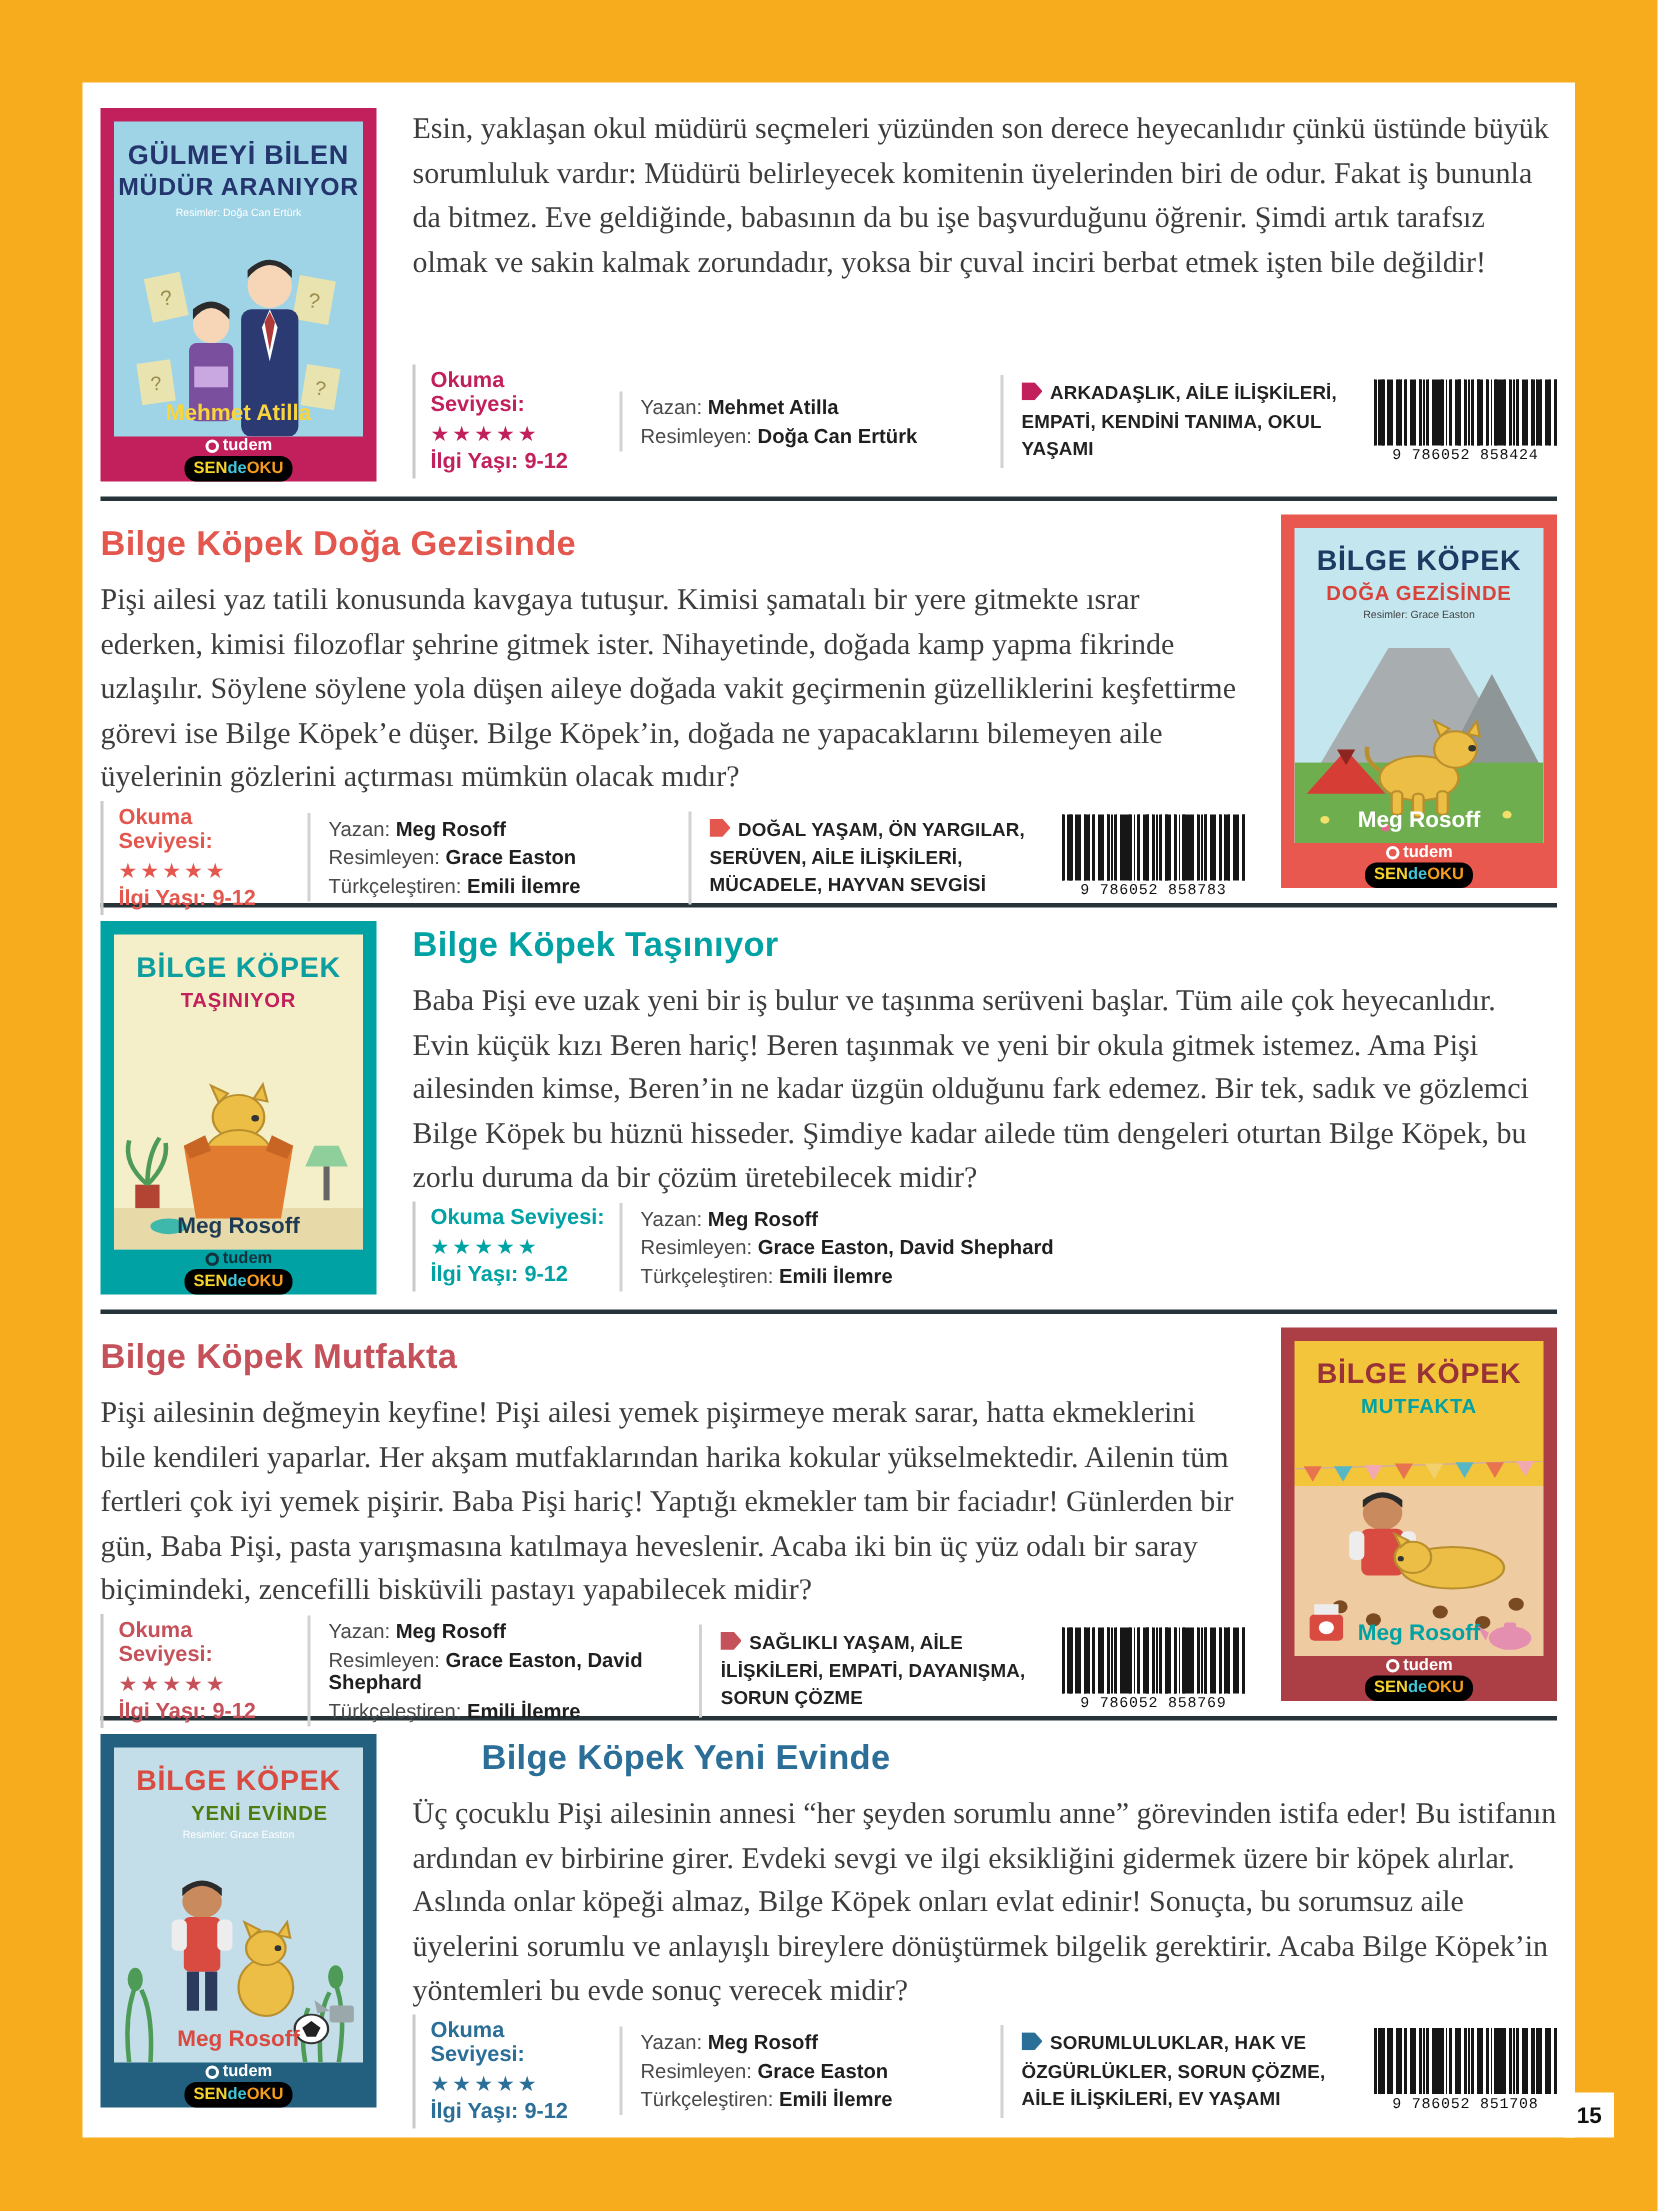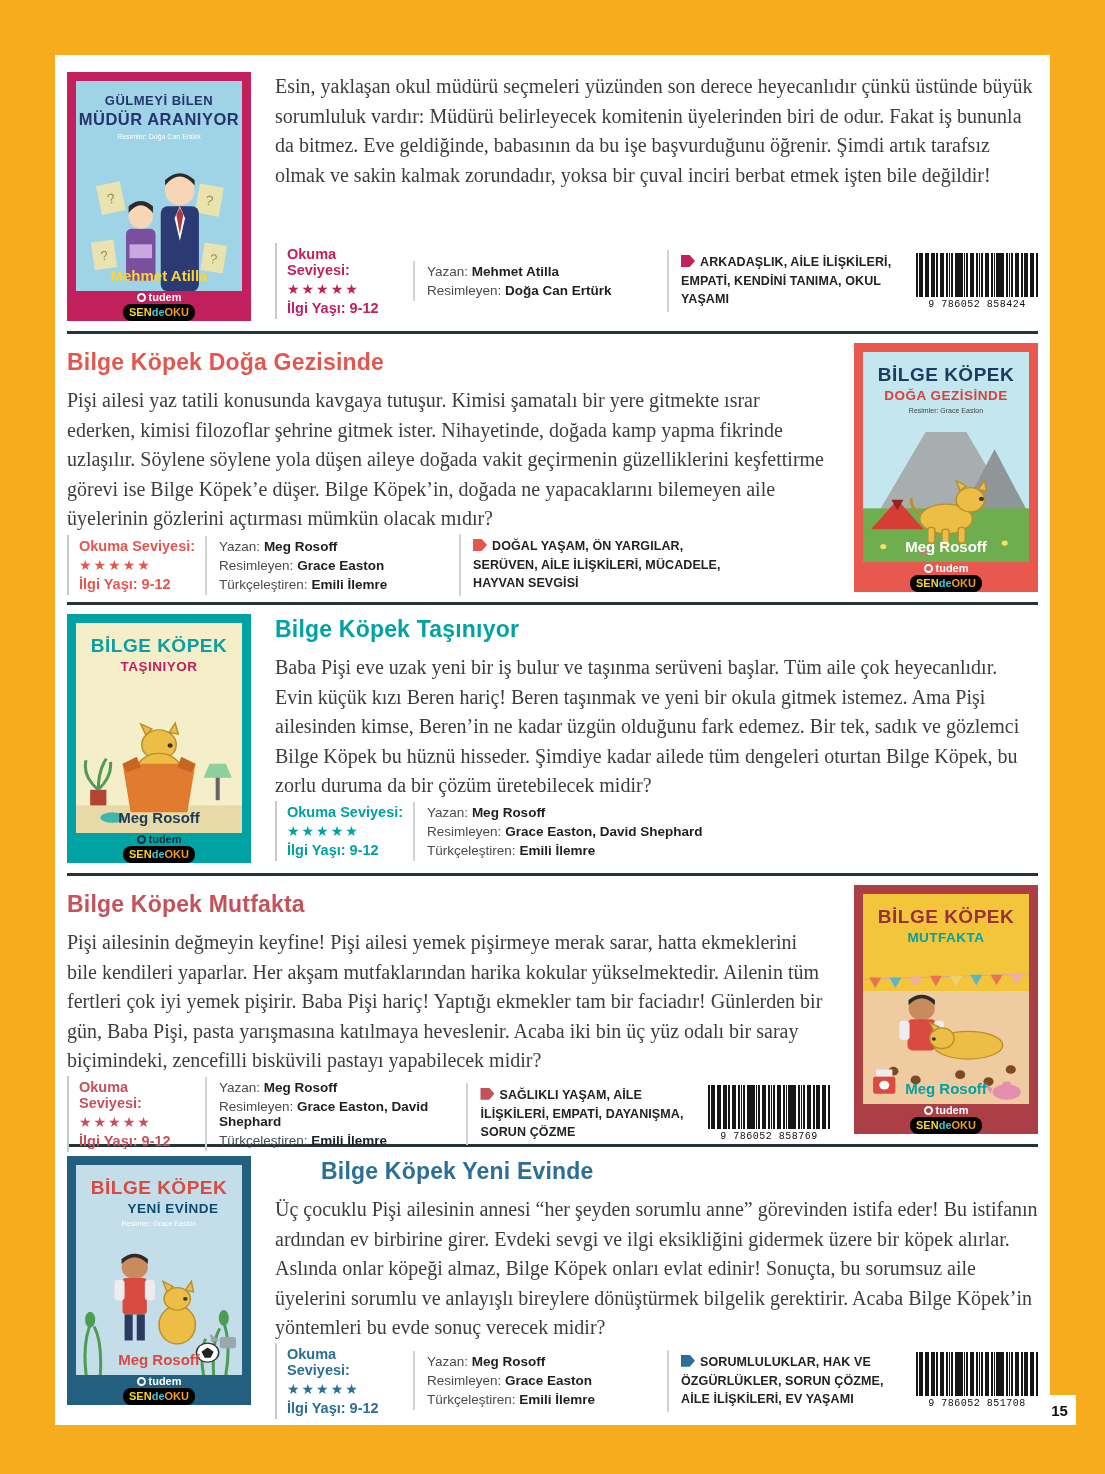--- a/index.html
+++ b/index.html
@@ -45,29 +45,29 @@
   .cov-t1{font-weight:bold;font-size:19px;letter-spacing:.5px;padding-top:12px;position:relative;z-index:2;}
   .cov-t2{font-weight:bold;font-size:13.5px;letter-spacing:.5px;margin-top:2px;position:relative;z-index:2;}
   .cov-sub{font-size:7px;margin-top:4px;position:relative;z-index:2;}
   .cov-art{position:absolute;left:0;bottom:0;width:100%;height:62%;z-index:1;}
   .cov-author{position:absolute;bottom:7px;width:100%;font-weight:bold;font-size:15px;z-index:3;}
   .cov-foot{height:30px;display:flex;align-items:center;justify-content:space-between;padding:0 3px;flex-direction:column;}
   .cov-pub{font-size:11px;font-weight:bold;display:flex;align-items:center;gap:3px;}
   .pub-dot{display:inline-block;width:9px;height:9px;border:2px solid currentColor;border-radius:50%;box-sizing:border-box;}
   .cov-badge{background:#000000;border-radius:8px;padding:2px 6px 3px;font-size:11px;font-weight:bold;white-space:nowrap;}
   .bdg-sen{color:#F6D32B;} .bdg-de{color:#3FC6D8;} .bdg-oku{color:#F49B1F;}
-  .c1{background:#C2205C;} .c1 .cov-in{background:#9FD4E6;} .c1 .cov-t1,.c1 .cov-t2{color:#24356E;font-size:13px;}
+  .c1{background:#C2205C;} .c1 .cov-in{background:#9FD4E6;} .c1 .cov-t1,.c1 .cov-t2{color:#24356E;font-size:18px;}
   .c1 .cov-t2{font-size:16.5px;} .c1 .cov-sub{color:#fff;} .c1 .cov-author{color:#F9D43A;} .c1 .cov-pub{color:#fff;}
   .c2{background:#E8584E;} .c2 .cov-in{background:#C4E6EF;} .c2 .cov-t1{color:#1C3B63;} .c2 .cov-t2{color:#D9423A;}
   .c2 .cov-sub{color:#444;} .c2 .cov-author{color:#fff;} .c2 .cov-pub{color:#fff;}
   .c3{background:#00A2A4;} .c3 .cov-in{background:#F4EFC9;} .c3 .cov-t1{color:#0D9EA0;} .c3 .cov-t2{color:#C2205C;}
   .c3 .cov-author{color:#1D3B52;} .c3 .cov-pub{color:#14323C;}
   .c4{background:#AC3E46;} .c4 .cov-in{background:linear-gradient(#F3C53B 0 46%,#EFCBA2 46% 100%);}
   .c4 .cov-t1{color:#993139;} .c4 .cov-t2{color:#00A2A4;} .c4 .cov-author{color:#00A2A4;} .c4 .cov-pub{color:#fff;}
-  .c5{background:#235F7E;} .c5 .cov-in{background:#C3DEE9;} .c5 .cov-t1{color:#D94A41;} .c5 .cov-t2{color:#0c4a6e;margin-left:28px;}
+  .c5{background:#235F7E;} .c5 .cov-in{background:#C3DEE9;} .c5 .cov-t1{color:#D94A41;} .c5 .cov-t2{color:#4d7c0f;margin-left:28px;}
   .c5 .cov-sub{color:#fff;} .c5 .cov-author{color:#D94A41;} .c5 .cov-pub{color:#fff;}
   .page-num{
     position:absolute;left:1043px;top:1395px;width:33px;height:30px;background:#fff;
     display:flex;align-items:center;justify-content:center;font-weight:bold;font-size:15px;color:#111;
   }
 </style>
 </head>
 <body>
 
 <div class="sheet">
@@ -149,20 +149,24 @@
           <div class="age">İlgi Yaşı: 9-12</div>
         </div>
         <div class="block-credits">
           <div><span class="credit-label">Yazan:</span> <span class="credit-value">Meg Rosoff</span></div>
           <div><span class="credit-label">Resimleyen:</span> <span class="credit-value">Grace Easton</span></div>
           <div><span class="credit-label">Türkçeleştiren:</span> <span class="credit-value">Emili İlemre</span></div>
         </div>
         <div class="block-tags">
           <span><span class="flag" style="background: rgb(228, 87, 78);"></span><span>DOĞAL YAŞAM, ÖN YARGILAR, SERÜVEN, AİLE İLİŞKİLERİ, MÜCADELE, HAYVAN SEVGİSİ</span></span>
         </div>
+        <div class="block-barcode">
+          <div class="bars"></div>
+          <div class="isbn">9 786052 858783</div>
+        </div>
       </div>
     </div>
     <div class="cover c2">
       <div class="cov-in">
         <div class="cov-t1">BİLGE KÖPEK</div>
         <div class="cov-t2">DOĞA GEZİSİNDE</div>
         <div class="cov-sub">Resimler: Grace Easton</div>
         <svg class="cov-art" viewBox="0 0 164 150" preserveAspectRatio="none">
           <polygon points="82,-40 150,95 14,95" fill="#A8AEB0"></polygon>
           <polygon points="82,-40 100,0 64,0" fill="#E8Eff2"></polygon>

